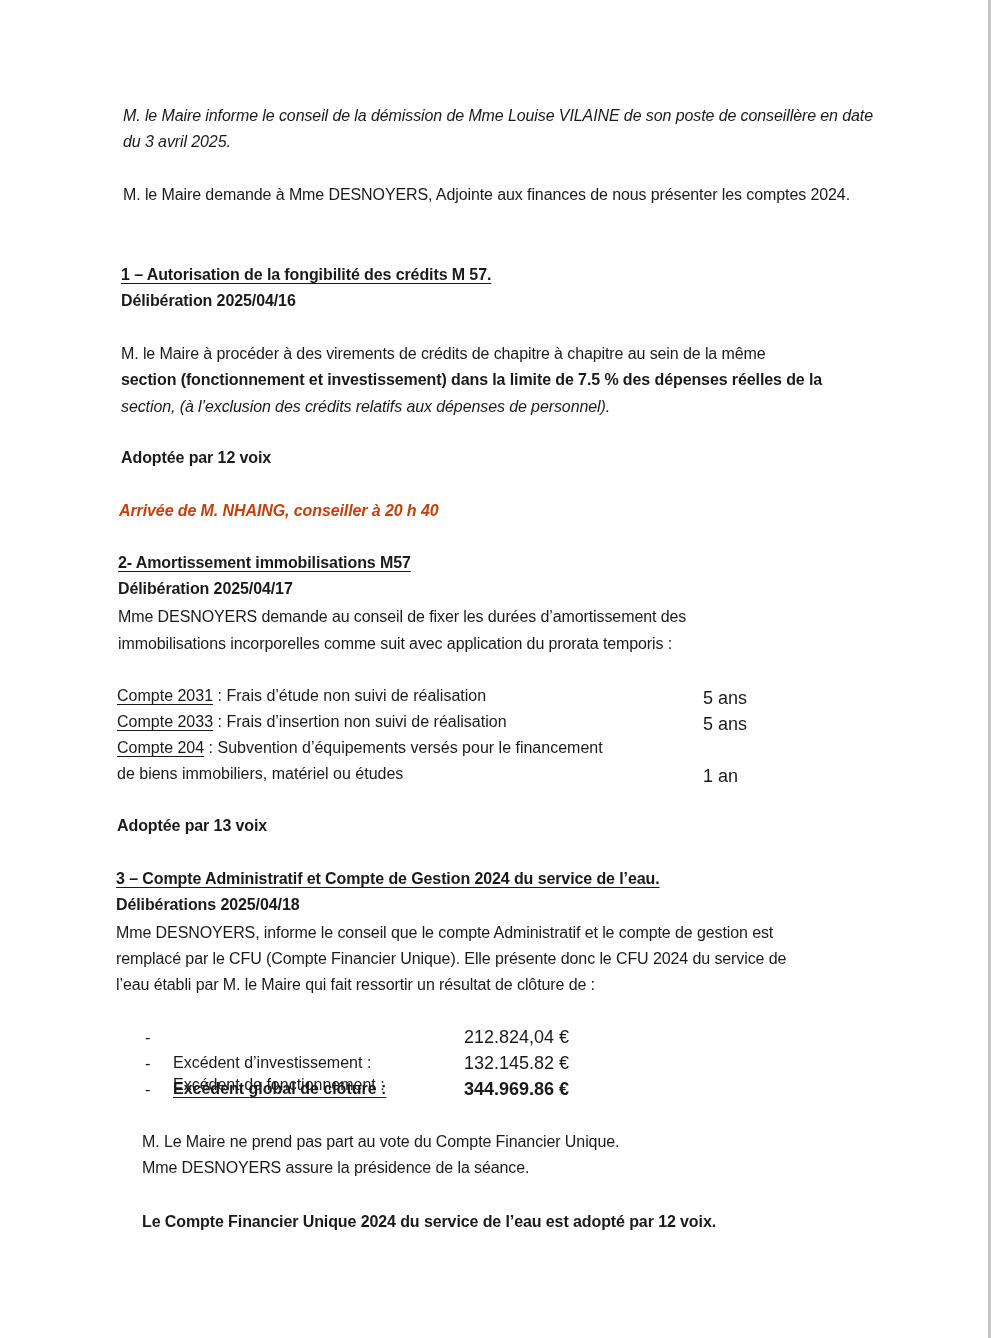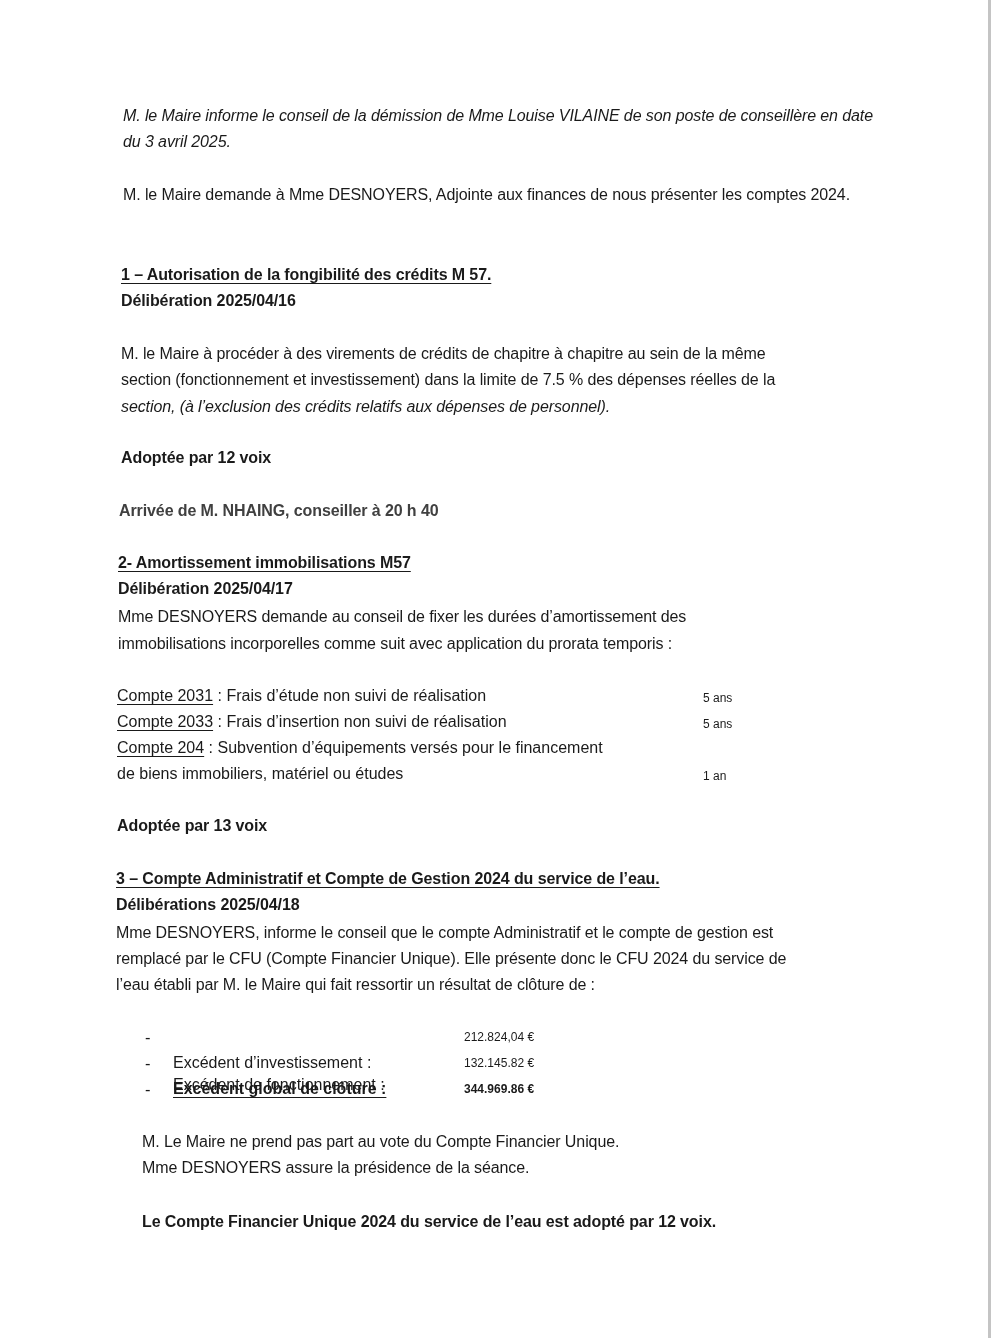--- a/index.html
+++ b/index.html
@@ -8,37 +8,37 @@
     font-family: "Liberation Sans", "DejaVu Sans", sans-serif;
     color: #1a1a1a;
   }
   .edge { position: absolute; top: 0; right: 0; width: 3px; height: 1338px; background: #c4c4c4; }
   .page { position: absolute; left: 0; top: 0; width: 988px; height: 1338px; }
   .txt { position: absolute; font-size: 16px; line-height: 26px; white-space: nowrap; letter-spacing: -0.1px; }
   .just { white-space: normal; text-align: justify; text-align-last: left; }
   .it { font-style: italic; }
   .b { font-weight: bold; text-align: center; }
   .u { text-decoration: underline; text-underline-offset: 3px; }
-  .blue { color: #404040; font-weight: bold; }
+  .blue { color: #c2410c; font-weight: bold; font-style: italic; }
   .row { position: absolute; font-size: 16px; line-height: 26px; white-space: nowrap; }
-  .amt { position: absolute; font-size: 12px; line-height: 26px; white-space: nowrap; }
+  .amt { position: absolute; font-size: 18px; line-height: 26px; white-space: nowrap; }
   .dash { position: absolute; font-size: 16.5px; line-height: 26px; }
 </style>
 </head>
 <body>
 
 <div class="page">
 
   <div class="txt just it" style="left:123px; top:103px; width:750px;">M. le Maire informe le conseil de la démission de Mme Louise VILAINE de son poste de conseillère en date du 3 avril 2025.</div>
   <div class="txt just" style="left:123px; top:182px; width:750px;">M. le Maire demande à Mme DESNOYERS, Adjointe aux finances de nous présenter les comptes 2024.</div>
 
   <div class="txt b u" style="left:121px; top:262px;">1 – Autorisation de la fongibilité des crédits M 57.</div>
   <div class="txt b" style="left:121px; top:288px;">Délibération 2025/04/16</div>
   <div class="txt" style="left:121px; top:341px;">M. le Maire à procéder à des virements de crédits de chapitre à chapitre au sein de la même</div>
-  <div class="txt" style="left:121px; top:367px;">section (fonctionnement et investissement) dans la limite de 7.5 % des dépenses réelles de la</div>
+  <div class="txt" style="left:121px; top:367px;font-weight:bold;">section (fonctionnement et investissement) dans la limite de 7.5 % des dépenses réelles de la</div>
   <div class="txt" style="left:121px; top:394px;font-style:italic;">section, (à l’exclusion des crédits relatifs aux dépenses de personnel).</div>
   <div class="txt b" style="left:121px; top:445px;">Adoptée par 12 voix</div>
 
   <div class="txt blue" style="left:119px; top:498px;">Arrivée de M. NHAING, conseiller à 20 h 40</div>
 
   <div class="txt b u" style="left:118px; top:550px;">2- Amortissement immobilisations M57</div>
   <div class="txt b" style="left:118px; top:576px;">Délibération 2025/04/17</div>
   <div class="txt" style="left:118px; top:604px;">Mme DESNOYERS demande au conseil de fixer les durées d’amortissement des</div>
   <div class="txt" style="left:118px; top:631px;">immobilisations incorporelles comme suit avec application du prorata temporis :</div>
 

